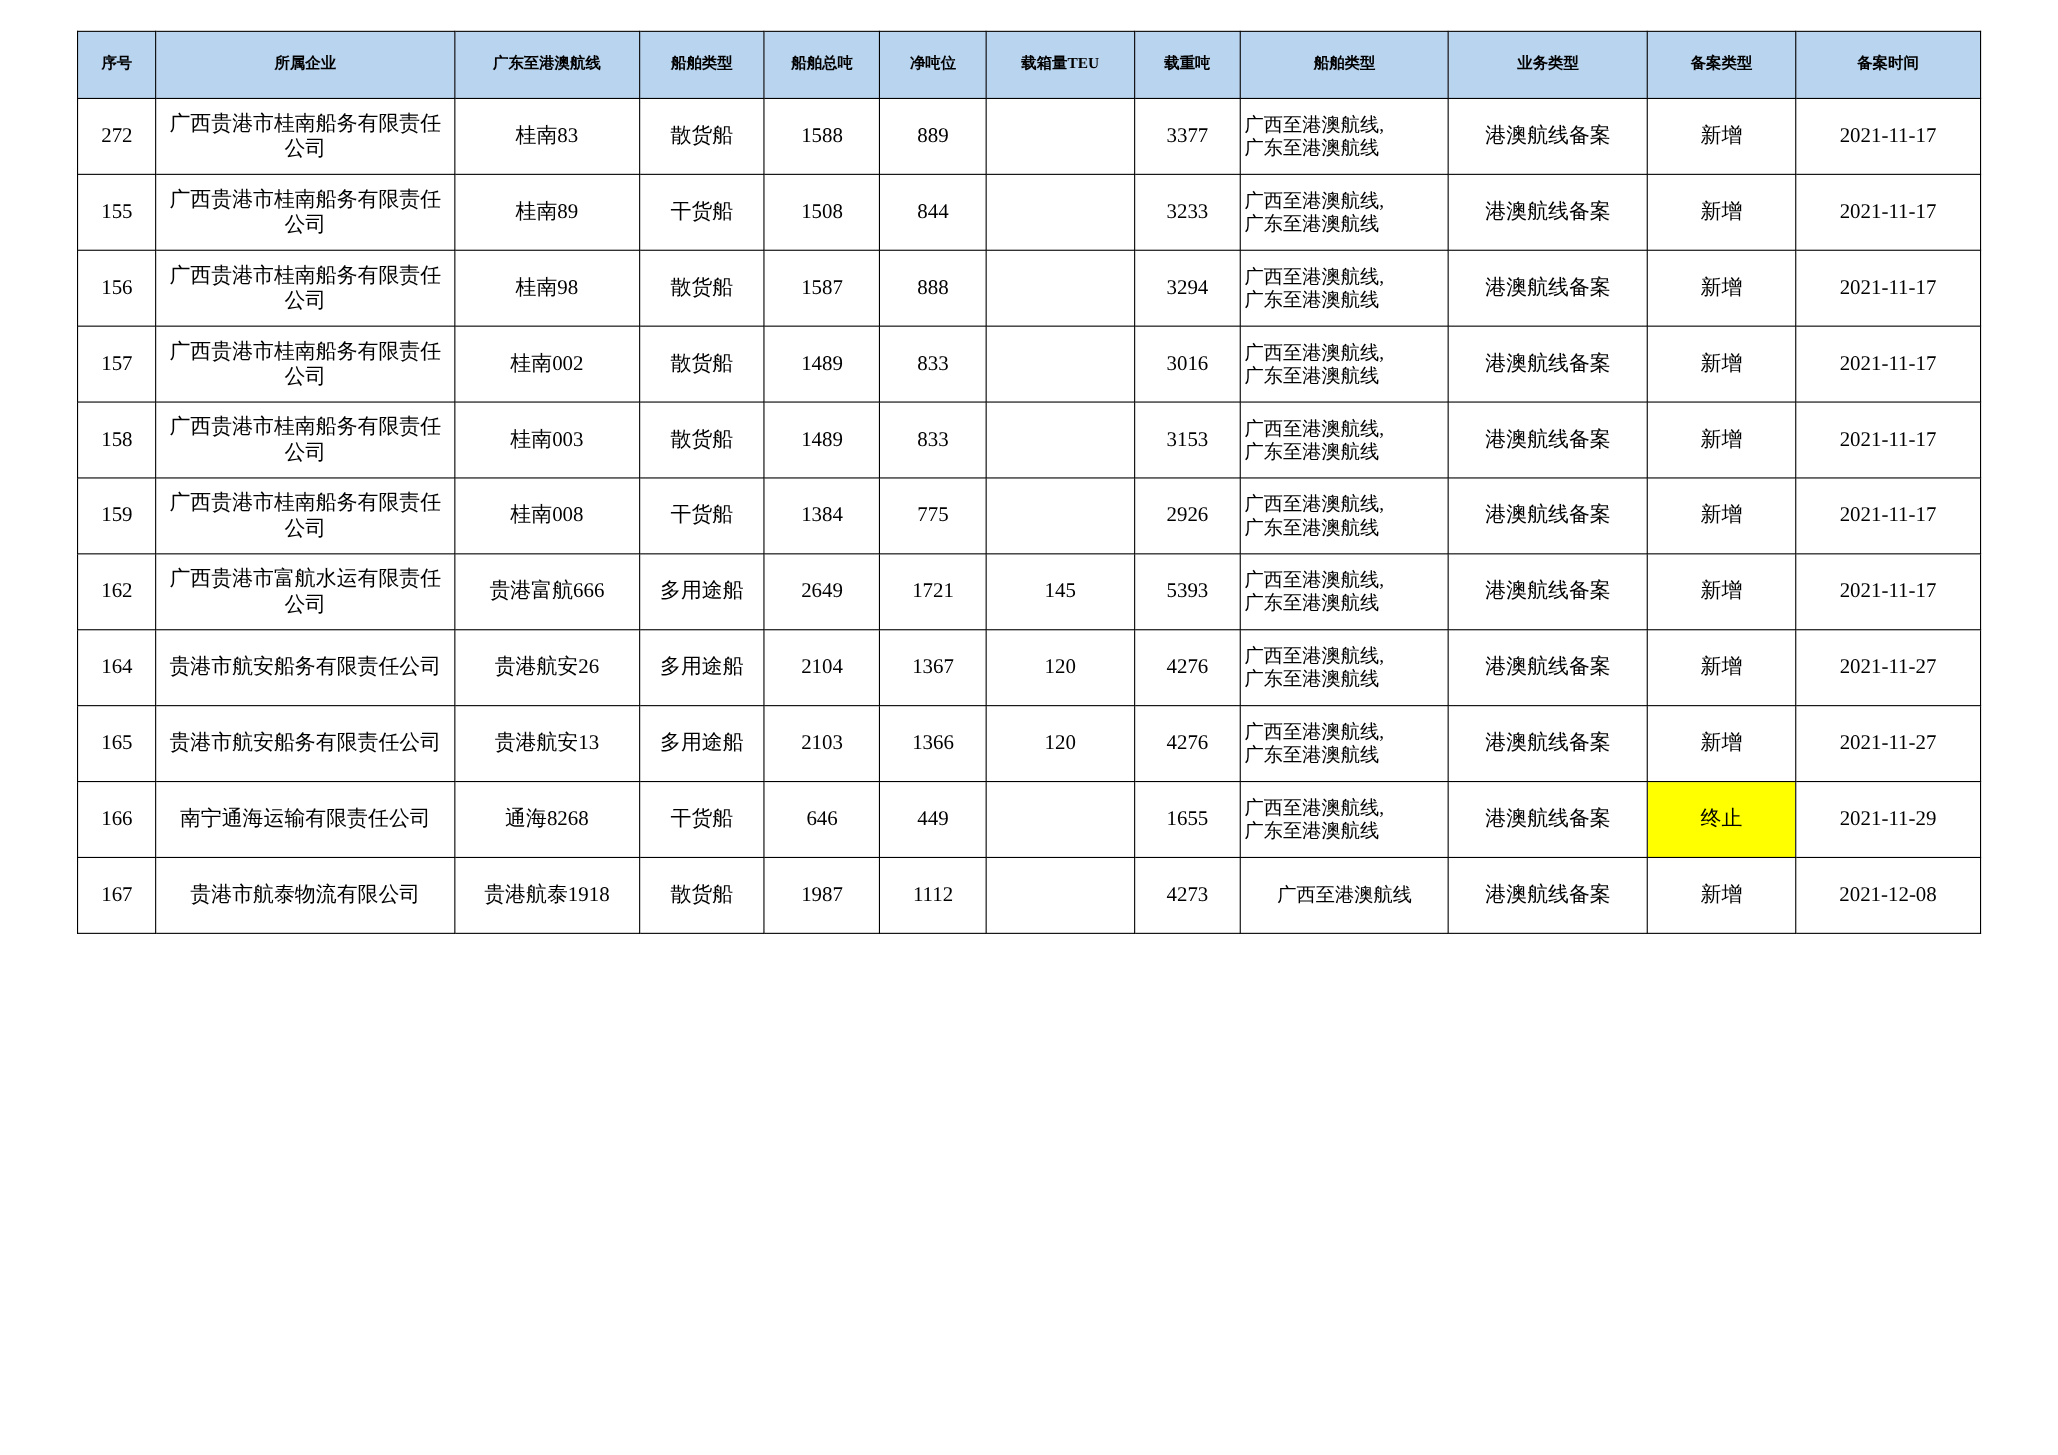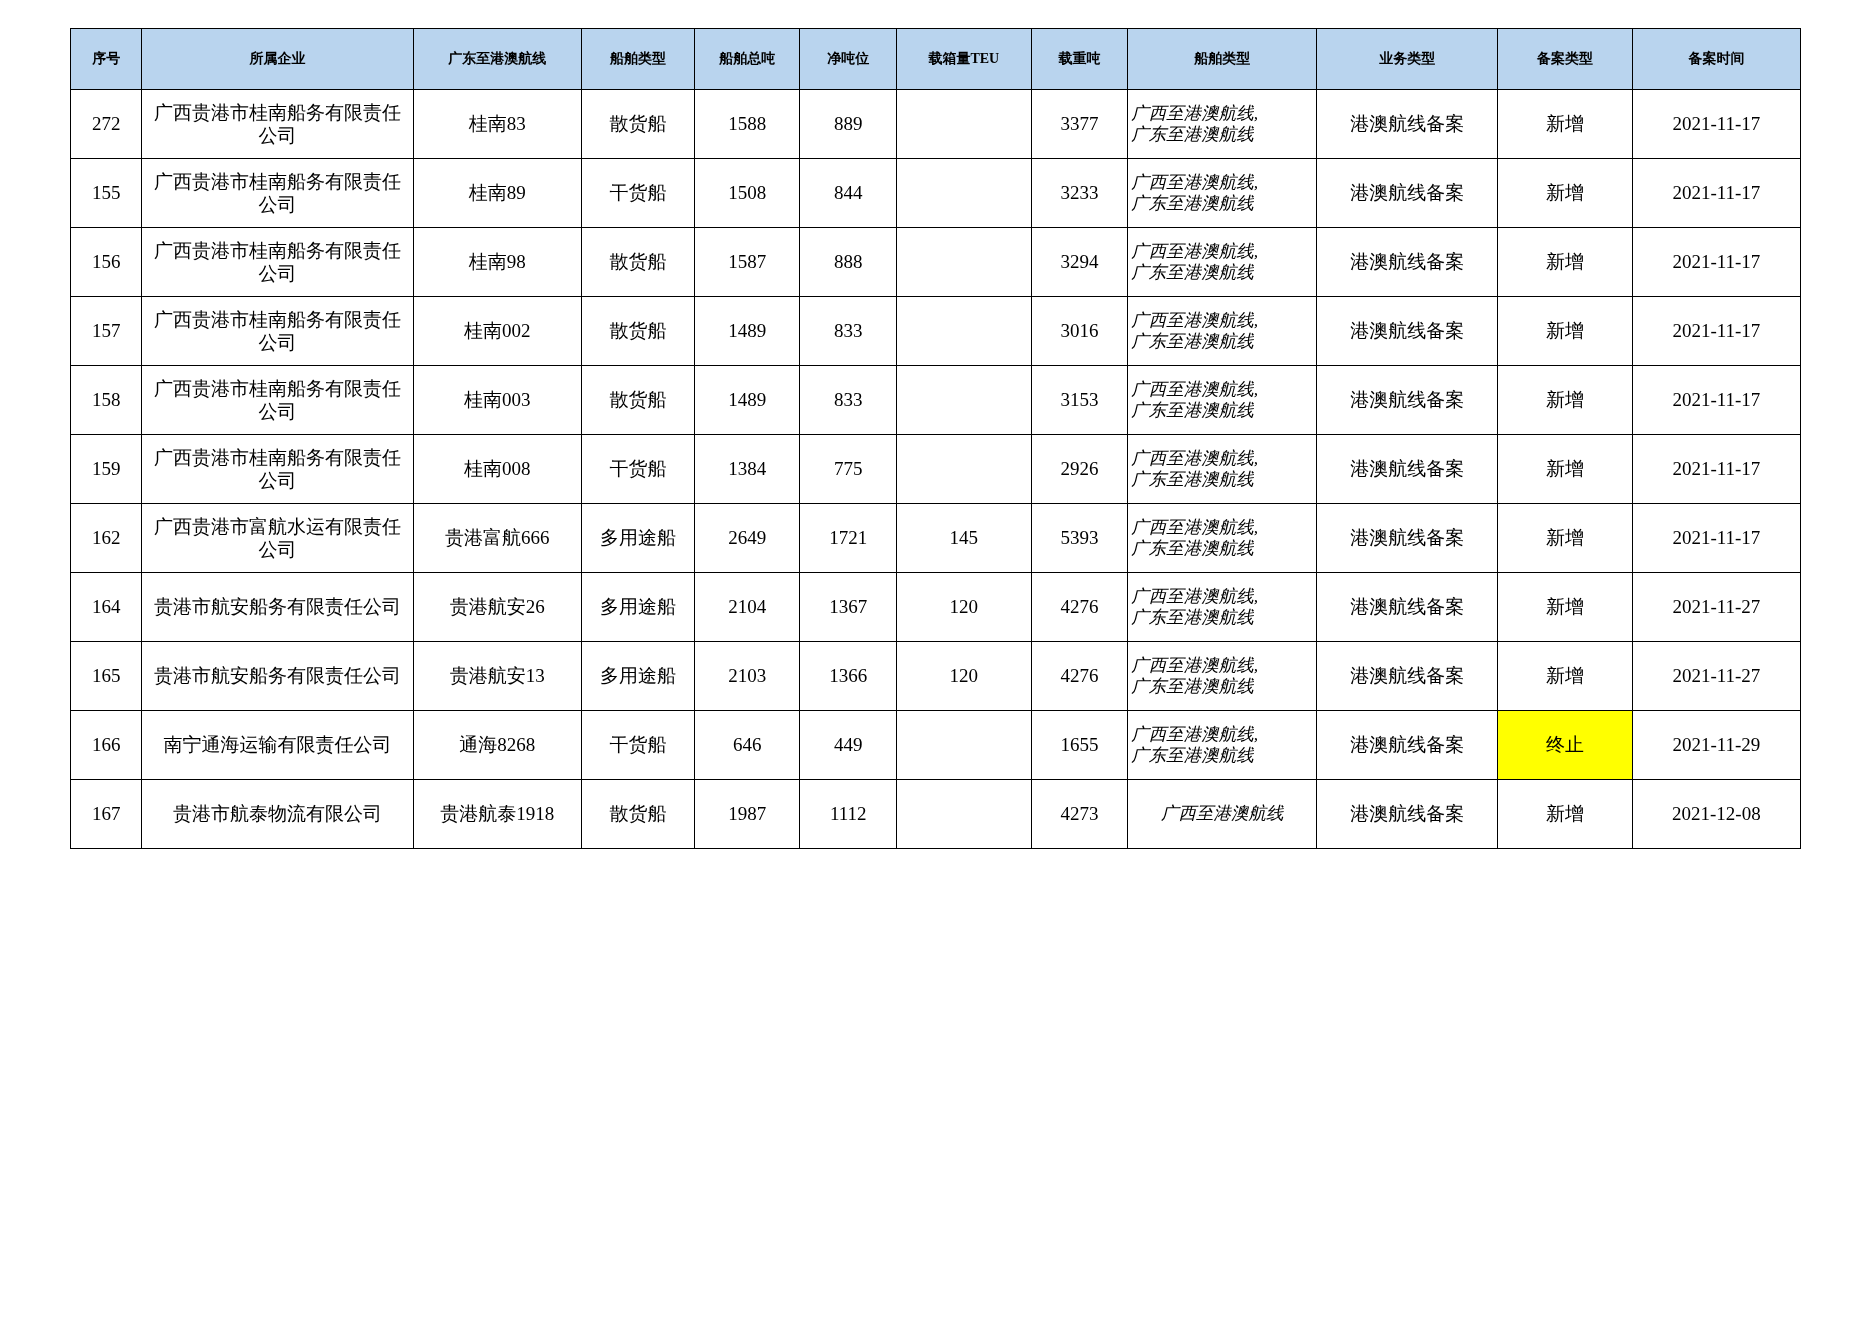--- a/index.html
+++ b/index.html
@@ -63,21 +63,20 @@
   td.route {
     font-size: 17.5px;
     line-height: 1.25;
     padding-left: 6px;
     padding-right: 2px;
   }
   td.route .route-line {
     display: block;
     text-align: left;
     white-space: nowrap;
-    font-style: italic;
   }
   td.route.single .route-line {
     text-align: center;
   }
   td.company {
     font-size: 19px;
     line-height: 1.25;
     margin-top: 15px;
   }
   td.num, td.seq {

